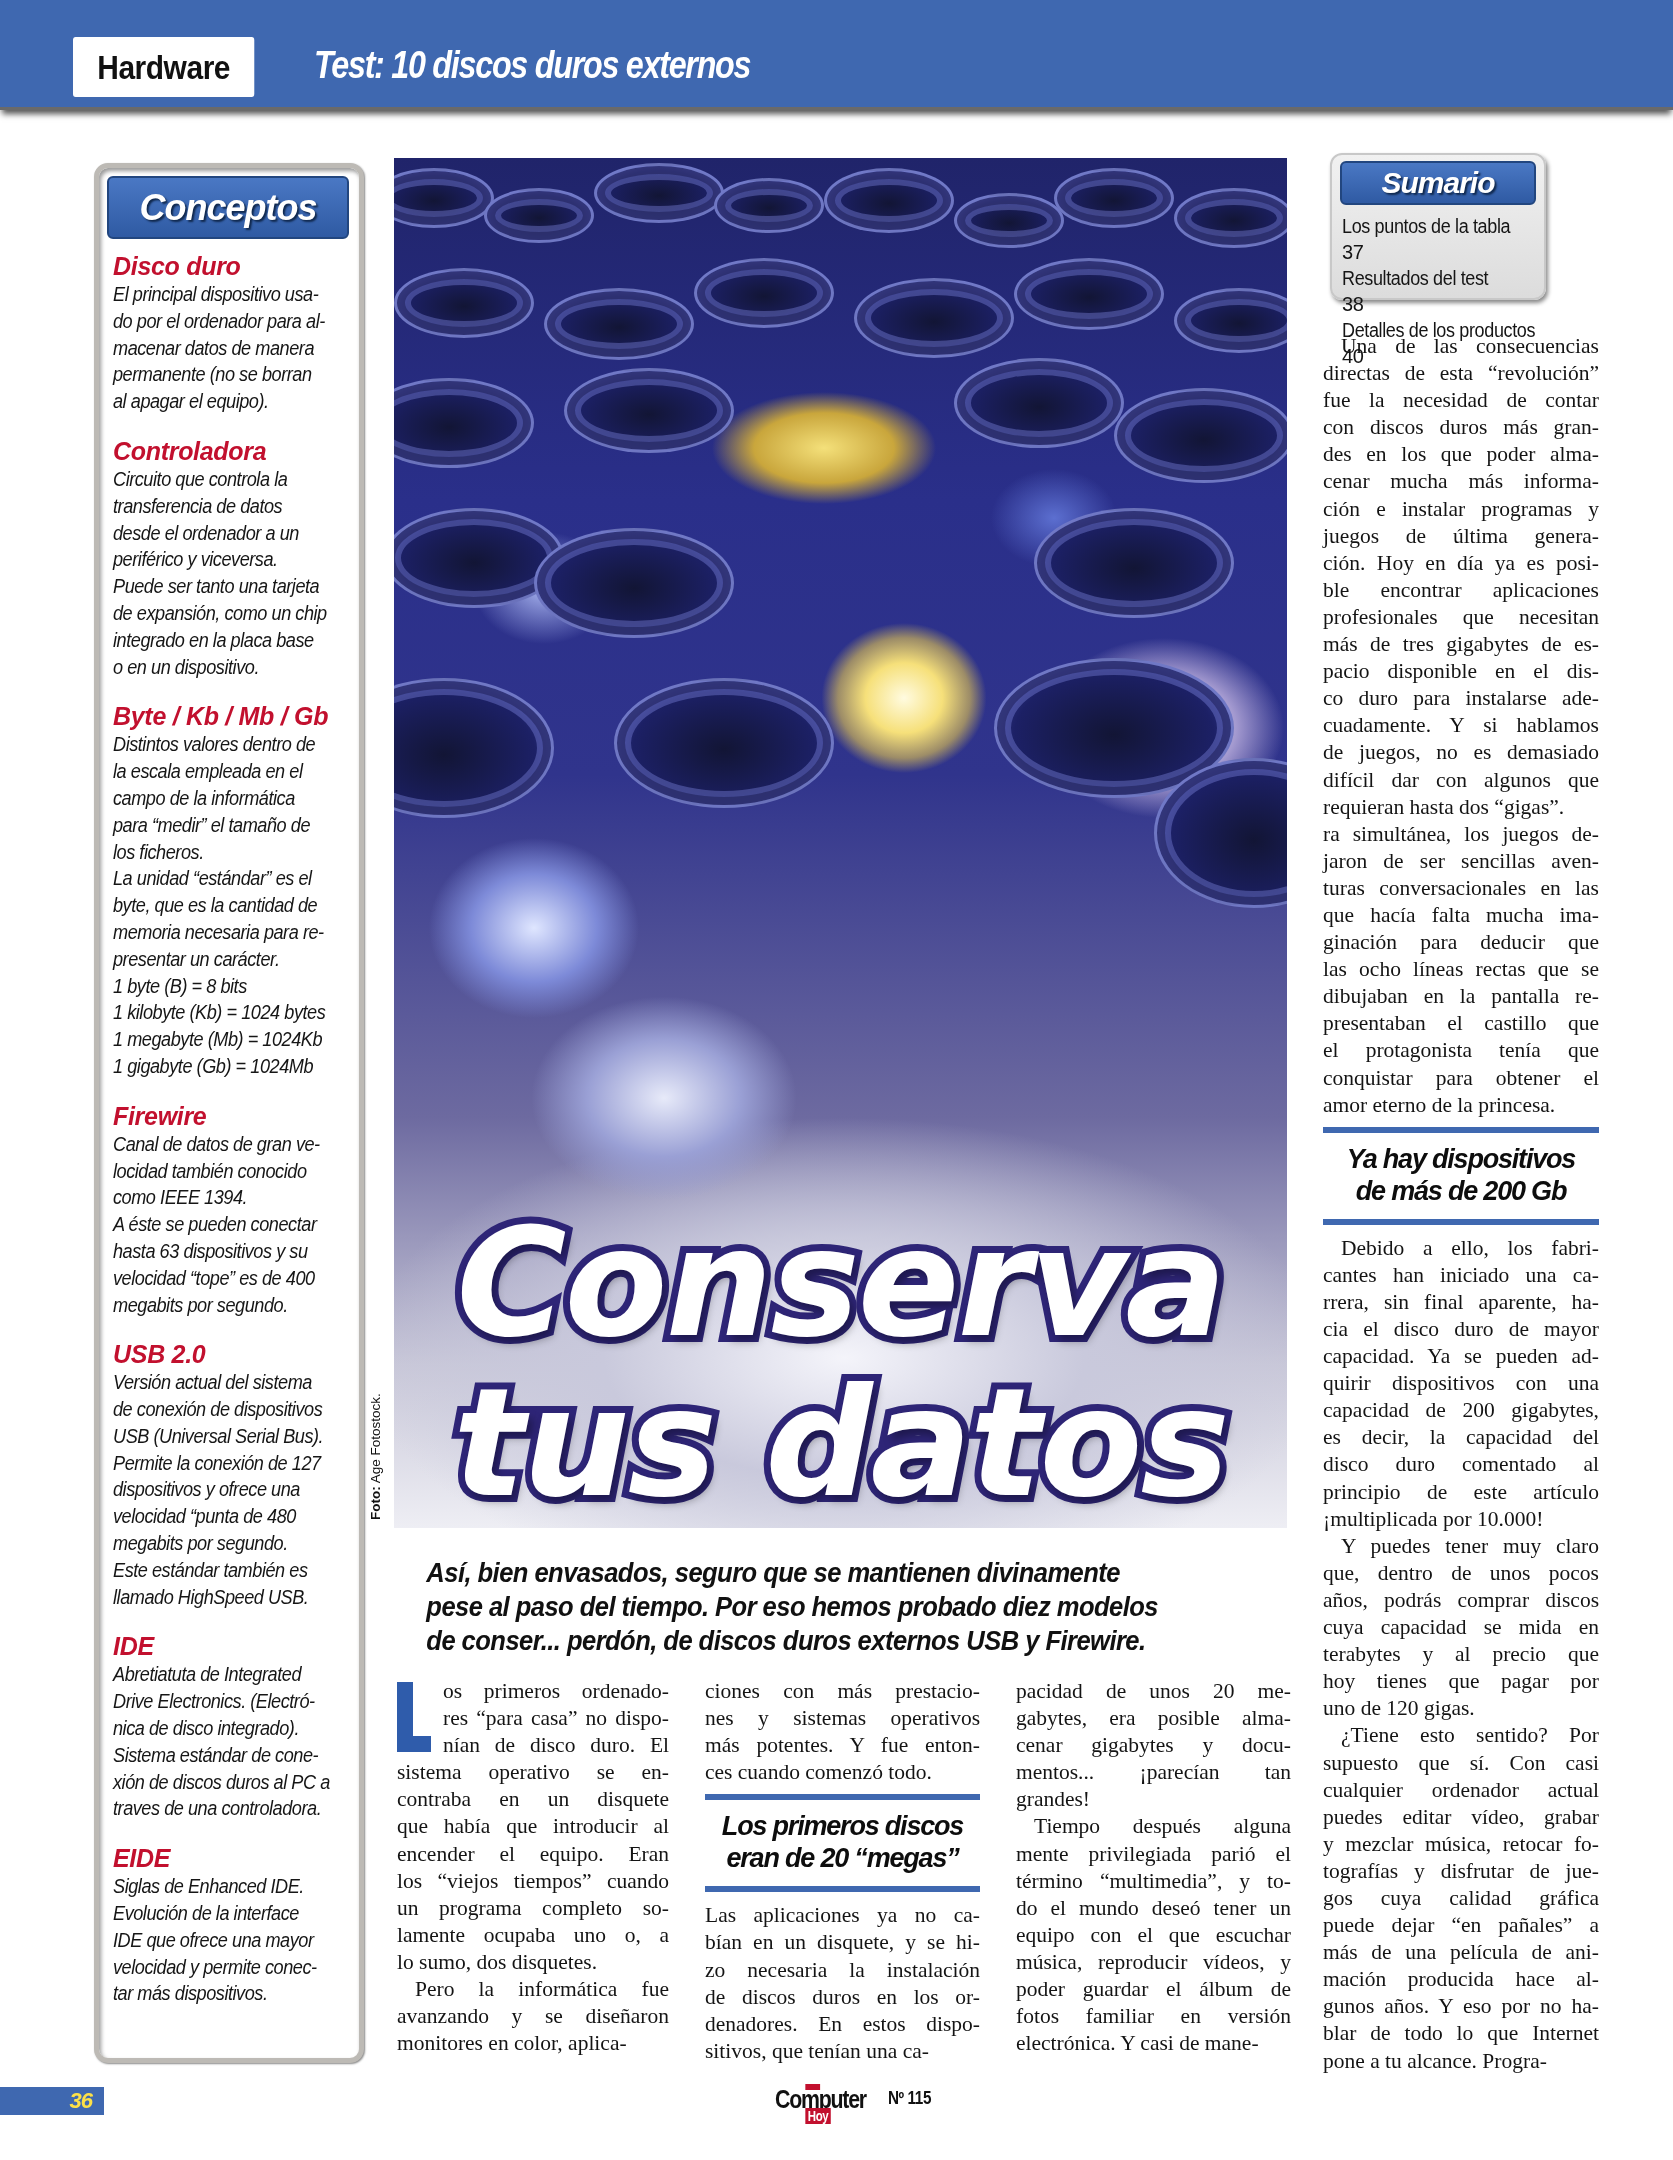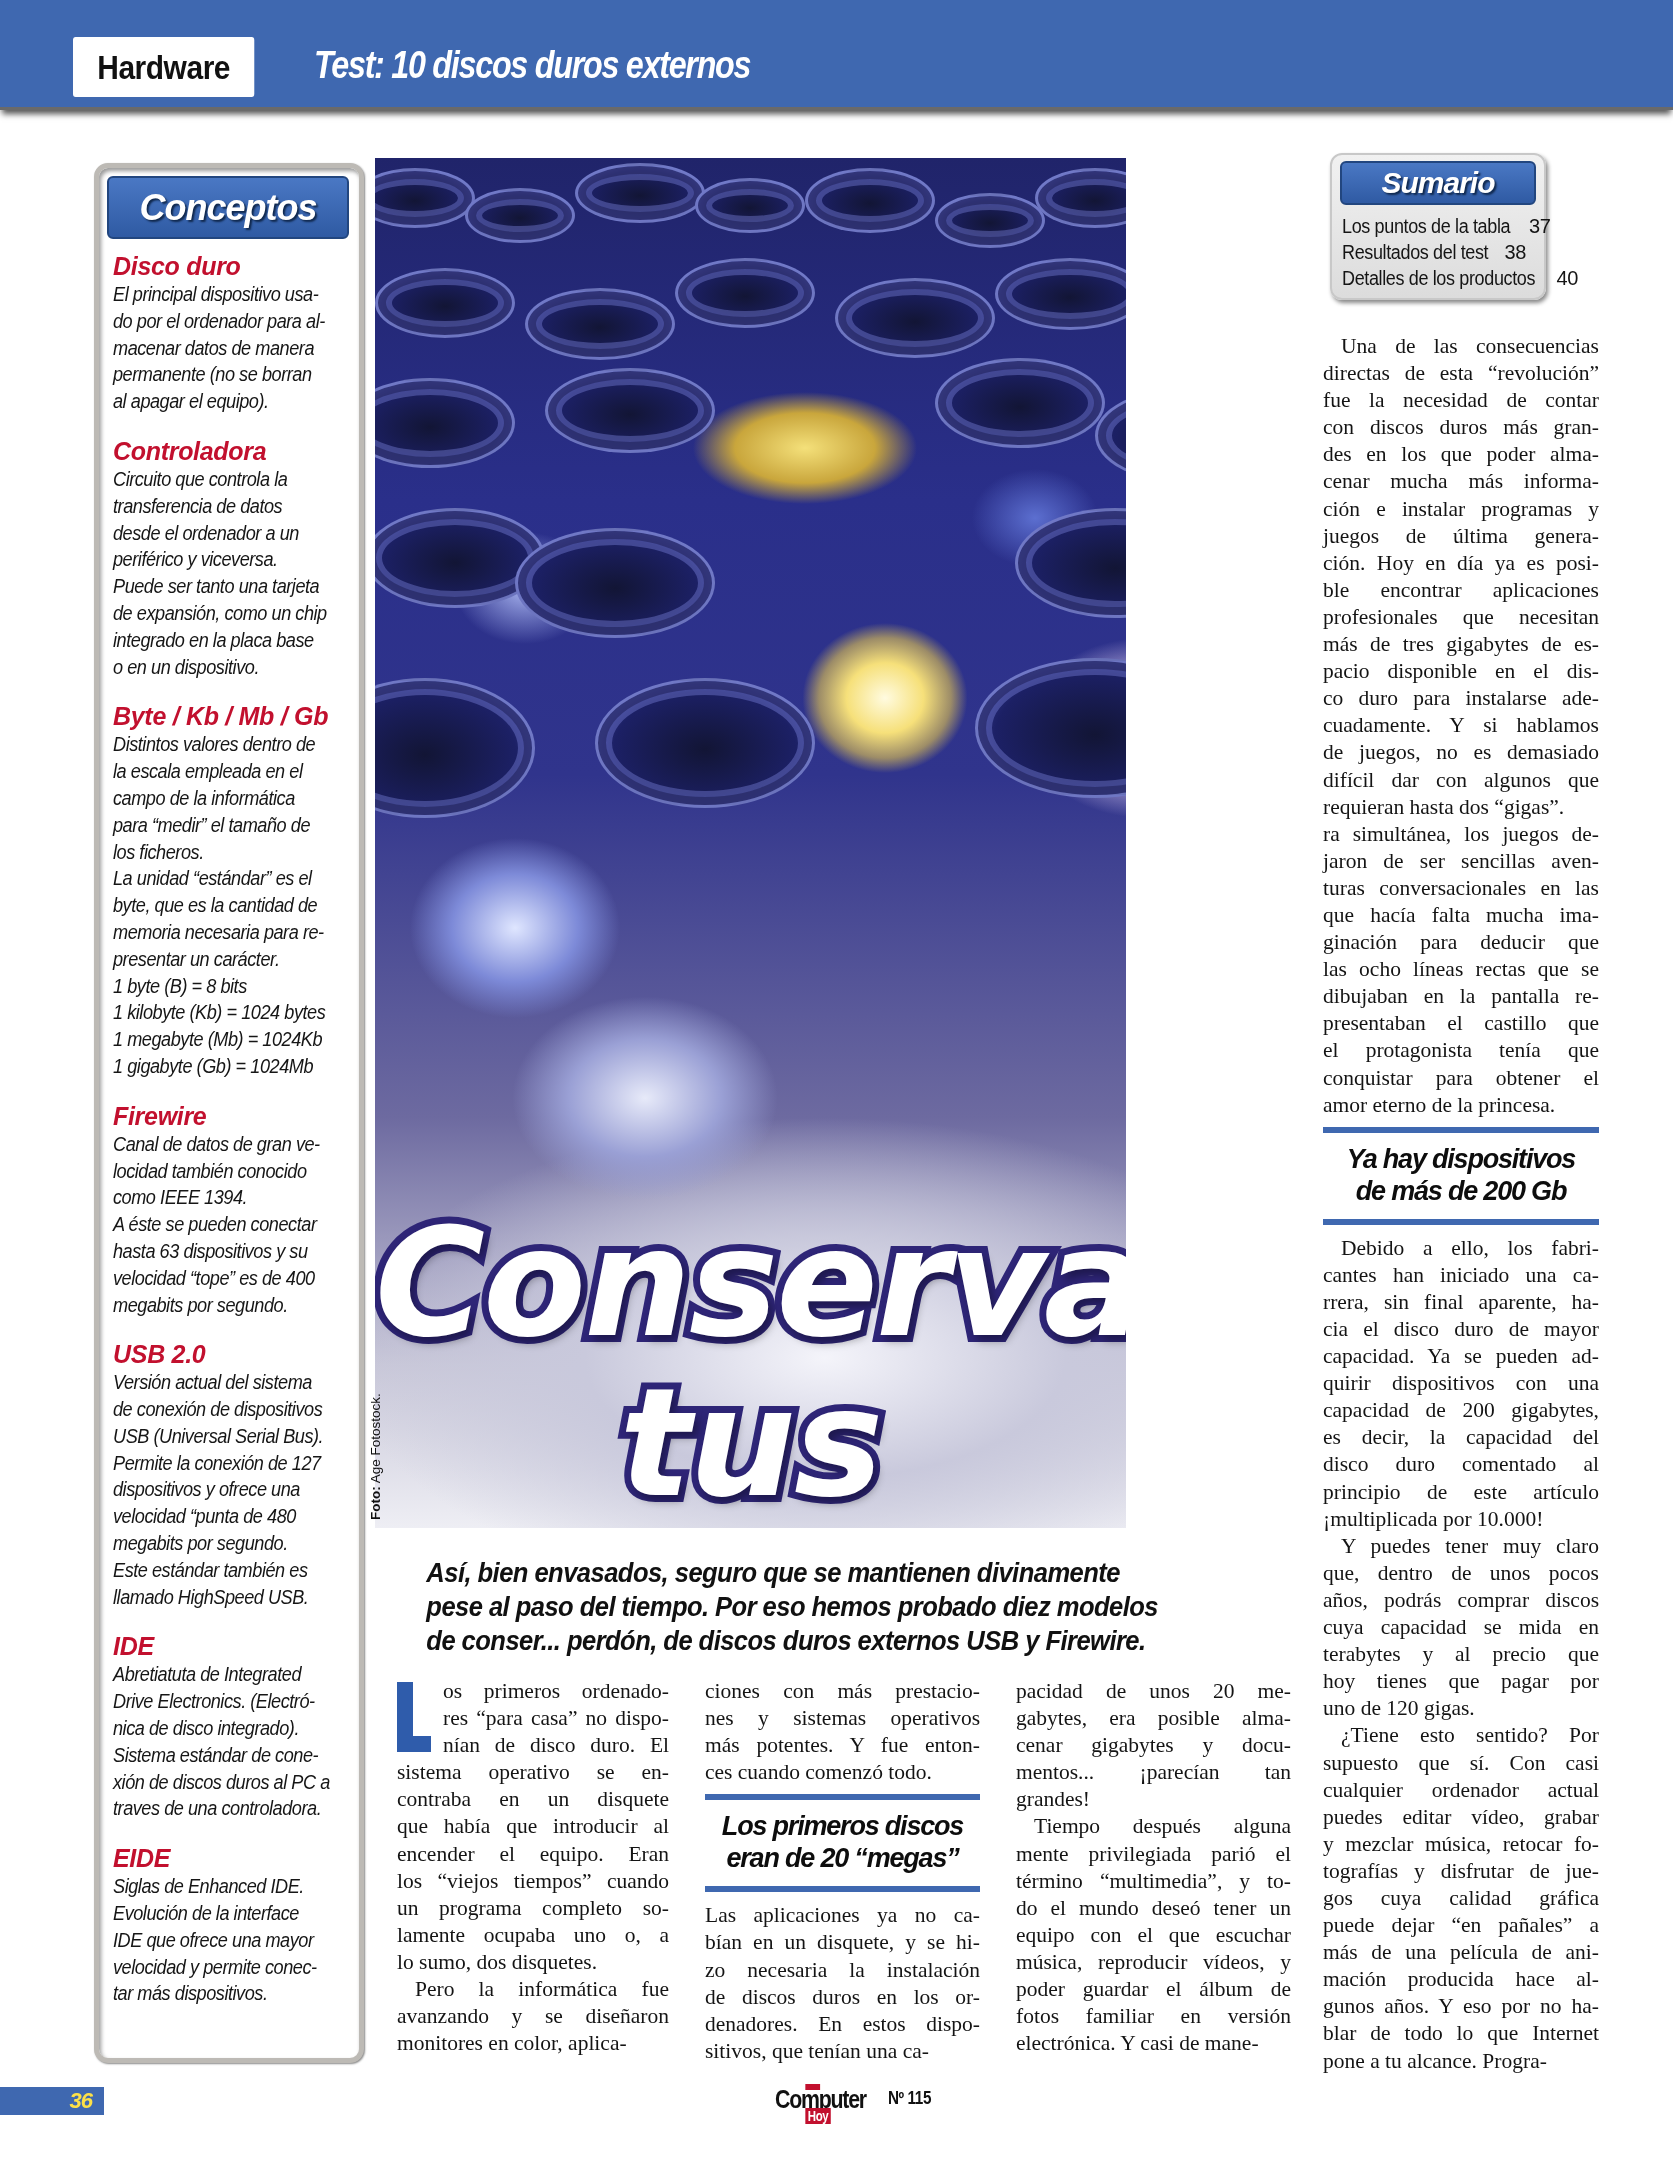--- a/index.html
+++ b/index.html
@@ -53,21 +53,21 @@
     line-height: 29px; letter-spacing: -0.3px;
   }
   .concept p {
     font-style: italic; font-size: 19.5px; line-height: 26.8px; color: #161616;
     letter-spacing: -0.5px; white-space: pre-line;
     transform: scaleX(0.93); transform-origin: left top; width: 108%;
   }
 
   
   .photo {
-    position: absolute; left: 375px; top: 158px; width: 751px; height: 1370px;
+    position: absolute; left: 394px; top: 158px; width: 893px; height: 1370px;
     overflow: hidden;
     background:
       radial-gradient(ellipse 110px 100px at 510px 540px, #fffbe0 0%, #f6e07a 35%, rgba(230,200,80,0.6) 60%, transparent 75%),
       radial-gradient(ellipse 140px 70px at 430px 290px, #f4e07a 0%, #c9a63c 50%, transparent 80%),
       radial-gradient(ellipse 140px 120px at 140px 770px, #dfe6ff 0%, #7d8ad8 45%, transparent 75%),
       radial-gradient(ellipse 170px 130px at 270px 940px, #e7eaf9 0%, #9aa0d5 45%, transparent 78%),
       radial-gradient(ellipse 160px 120px at 770px 570px, #e4dcef 0%, #a49ad0 45%, transparent 75%),
       radial-gradient(ellipse 100px 80px at 150px 430px, #a8b4f0 0%, transparent 70%),
       radial-gradient(ellipse 90px 70px at 660px 360px, #5c6fd0 0%, transparent 70%),
       radial-gradient(ellipse 600px 300px at 450px 1200px, #f4f4fa 0%, #c9c9dc 40%, transparent 80%),
@@ -147,21 +147,21 @@
     background: linear-gradient(#f1f1f1, #dcdcdc);
     border-radius: 12px; border: 2px solid #c8c8c8;
     box-shadow: 2px 3px 4px #888;
   }
   .sumario .box-head {
     left: 8px; top: 6px; right: 8px; height: 44px; font-size: 30px;
   }
   .sumario-list { position: absolute; left: 10px; top: 58px; right: 12px; }
   .sum-row {
     display: flex; justify-content: flex-start; font-size: 20px; line-height: 26px;
-    color: #151515; letter-spacing: -0.4px;
+    color: #151515; letter-spacing: -0.4px; flex-direction: column;
   }
   .sum-row span:first-child { transform: scaleX(0.9); transform-origin: left center; white-space: nowrap; }
 
   
   .page-num {
     position: absolute; left: 0; top: 2087px; width: 104px; height: 28px;
     background: #3f68b0; color: #fde047; font-weight: bold; font-style: italic;
     font-size: 22px; text-align: right; padding-right: 12px; line-height: 28px;
     letter-spacing: -1px;
   }

